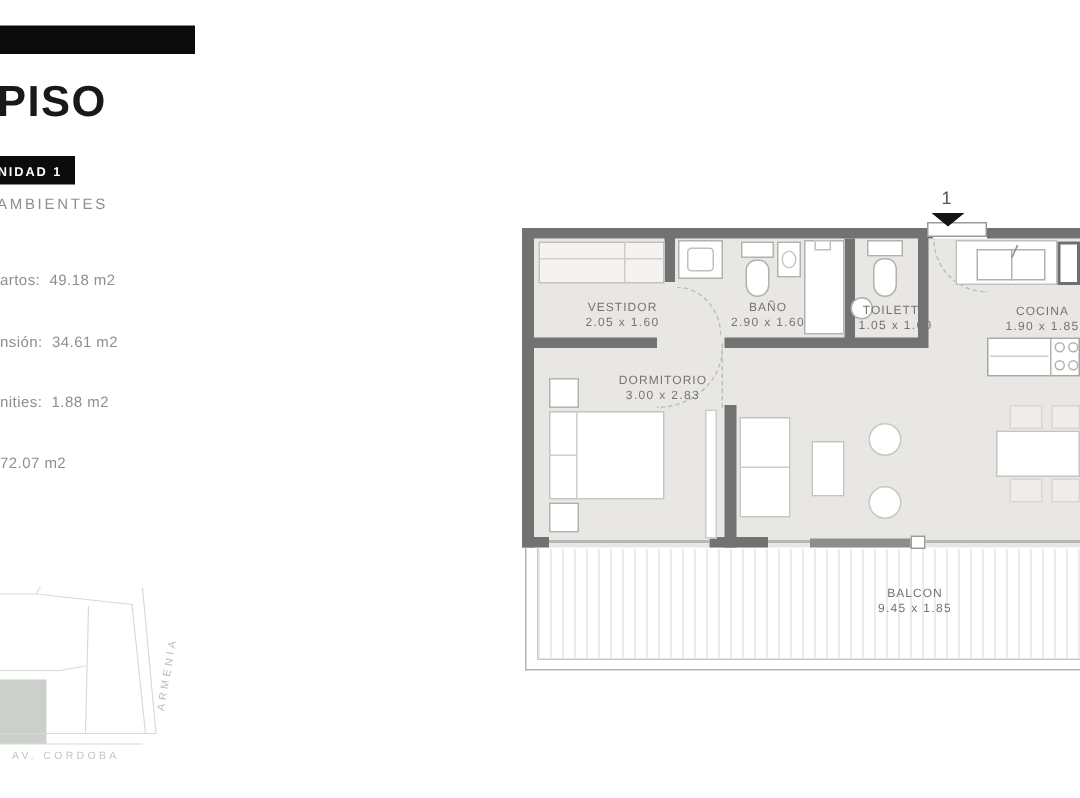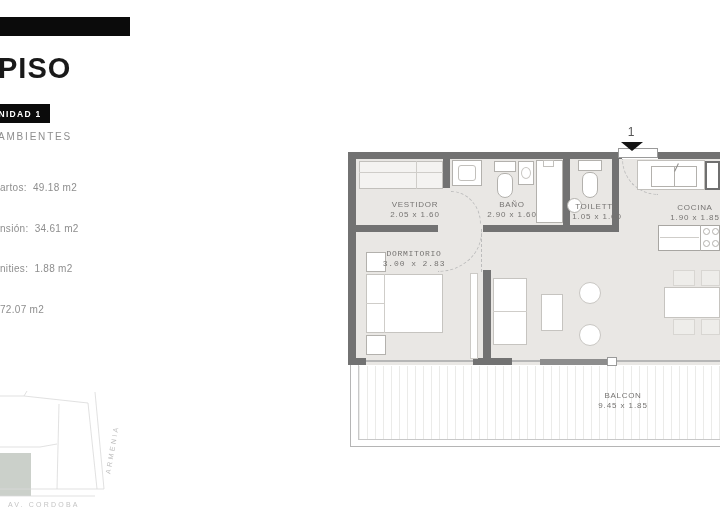--- a/index.html
+++ b/index.html
@@ -166,25 +166,25 @@
     <div class="dims">2.90 x 1.60</div>
   </div>
   <div class="rlabel" style="left:597px;top:202px;">
     <div>TOILETTE</div>
     <div class="dims">1.05 x 1.60</div>
   </div>
   <div class="rlabel" style="left:695px;top:203px;">
     <div>COCINA</div>
     <div class="dims">1.90 x 1.85</div>
   </div>
-  <div class="rlabel" style="left:414px;top:249px;font-family:Liberation Mono, monospace;">
+  <div class="rlabel" style="left:442px;top:249px;">
     <div>DORMITORIO</div>
     <div class="dims">3.00 x 2.83</div>
   </div>
-  <div class="rlabel" style="left:612px;top:391px;padding-left:22px;">
+  <div class="rlabel" style="left:599px;top:391px;padding-left:22px;">
     <div>BALCON</div>
     <div class="dims">9.45 x 1.85</div>
   </div>
 
   <svg width="160" height="147" viewBox="0 385 160 147" style="position:absolute;left:0;top:385px;" xmlns="http://www.w3.org/2000/svg">
     <polygon points="0,453 31,453 31,496 0,496" fill="#cbd0ca" stroke="none"></polygon>
     <path d="M0,396 H24 L27,391 M24,396 L88,403 L97,489 M95,392 L104,489 M0,489 H104 M0,496 H95 M59,404 L57,489 M0,447 H40 L57,444" fill="none" stroke="#d9d9d9" stroke-width="0.8"></path>
   </svg>
   <div class="street-armenia">ARMENIA</div>
   <div class="street-cordoba">AV. CORDOBA</div>

